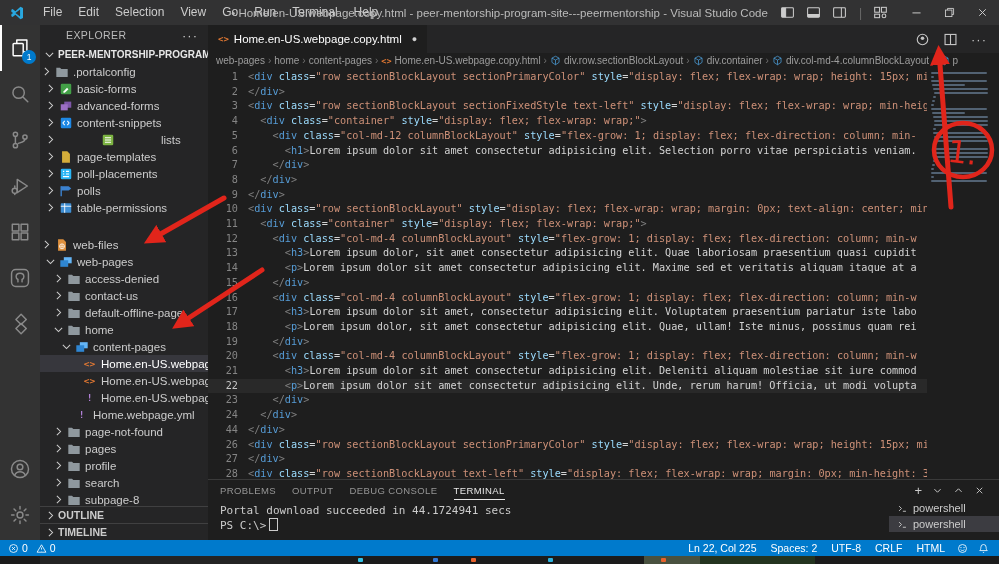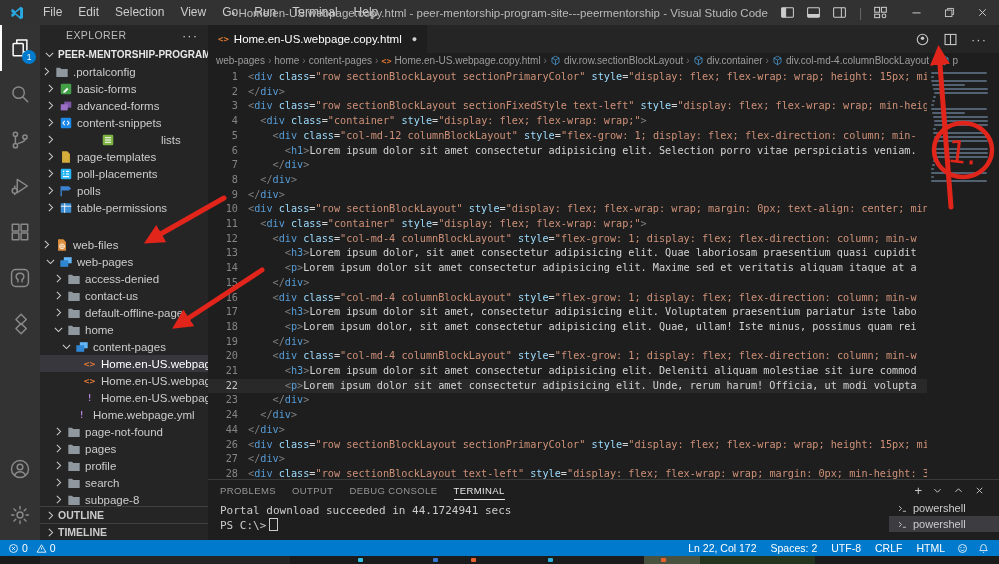--- a/index.html
+++ b/index.html
@@ -914,21 +914,21 @@
     <span class="sb-count">0</span>
     <span class="sb-ic" style="padding:0">
         <svg viewBox="0 0 16 16" fill="none" stroke="#ffffff" stroke-width="1.2">
           <path d="M8 2.6L14.4 13.4H1.6z"></path>
           <path d="M8 6.6v3M8 11.6v.4"></path>
         </svg>
       </span>
     <span class="sb-count">0</span>
   </div>
   <div class="sb-right" id="status-right">
-      <span class="sb-it">Ln 22, Col 172</span>
+      <span class="sb-it">Ln 22, Col 225</span>
       <span class="sb-it">Spaces: 2</span>
       <span class="sb-it">UTF-8</span>
       <span class="sb-it">CRLF</span>
       <span class="sb-it">HTML</span>
     <span class="sb-ic">
         <svg viewBox="0 0 16 16" fill="none" stroke="#ffffff" stroke-width="1.2">
           <circle cx="8" cy="8" r="5.8"></circle>
           <circle cx="5.8" cy="6.6" r=".9" fill="#ffffff" stroke="none"></circle>
           <circle cx="10.2" cy="6.6" r=".9" fill="#ffffff" stroke="none"></circle>
           <path d="M5.3 9.6c1.5 1.8 3.9 1.8 5.4 0"></path>

